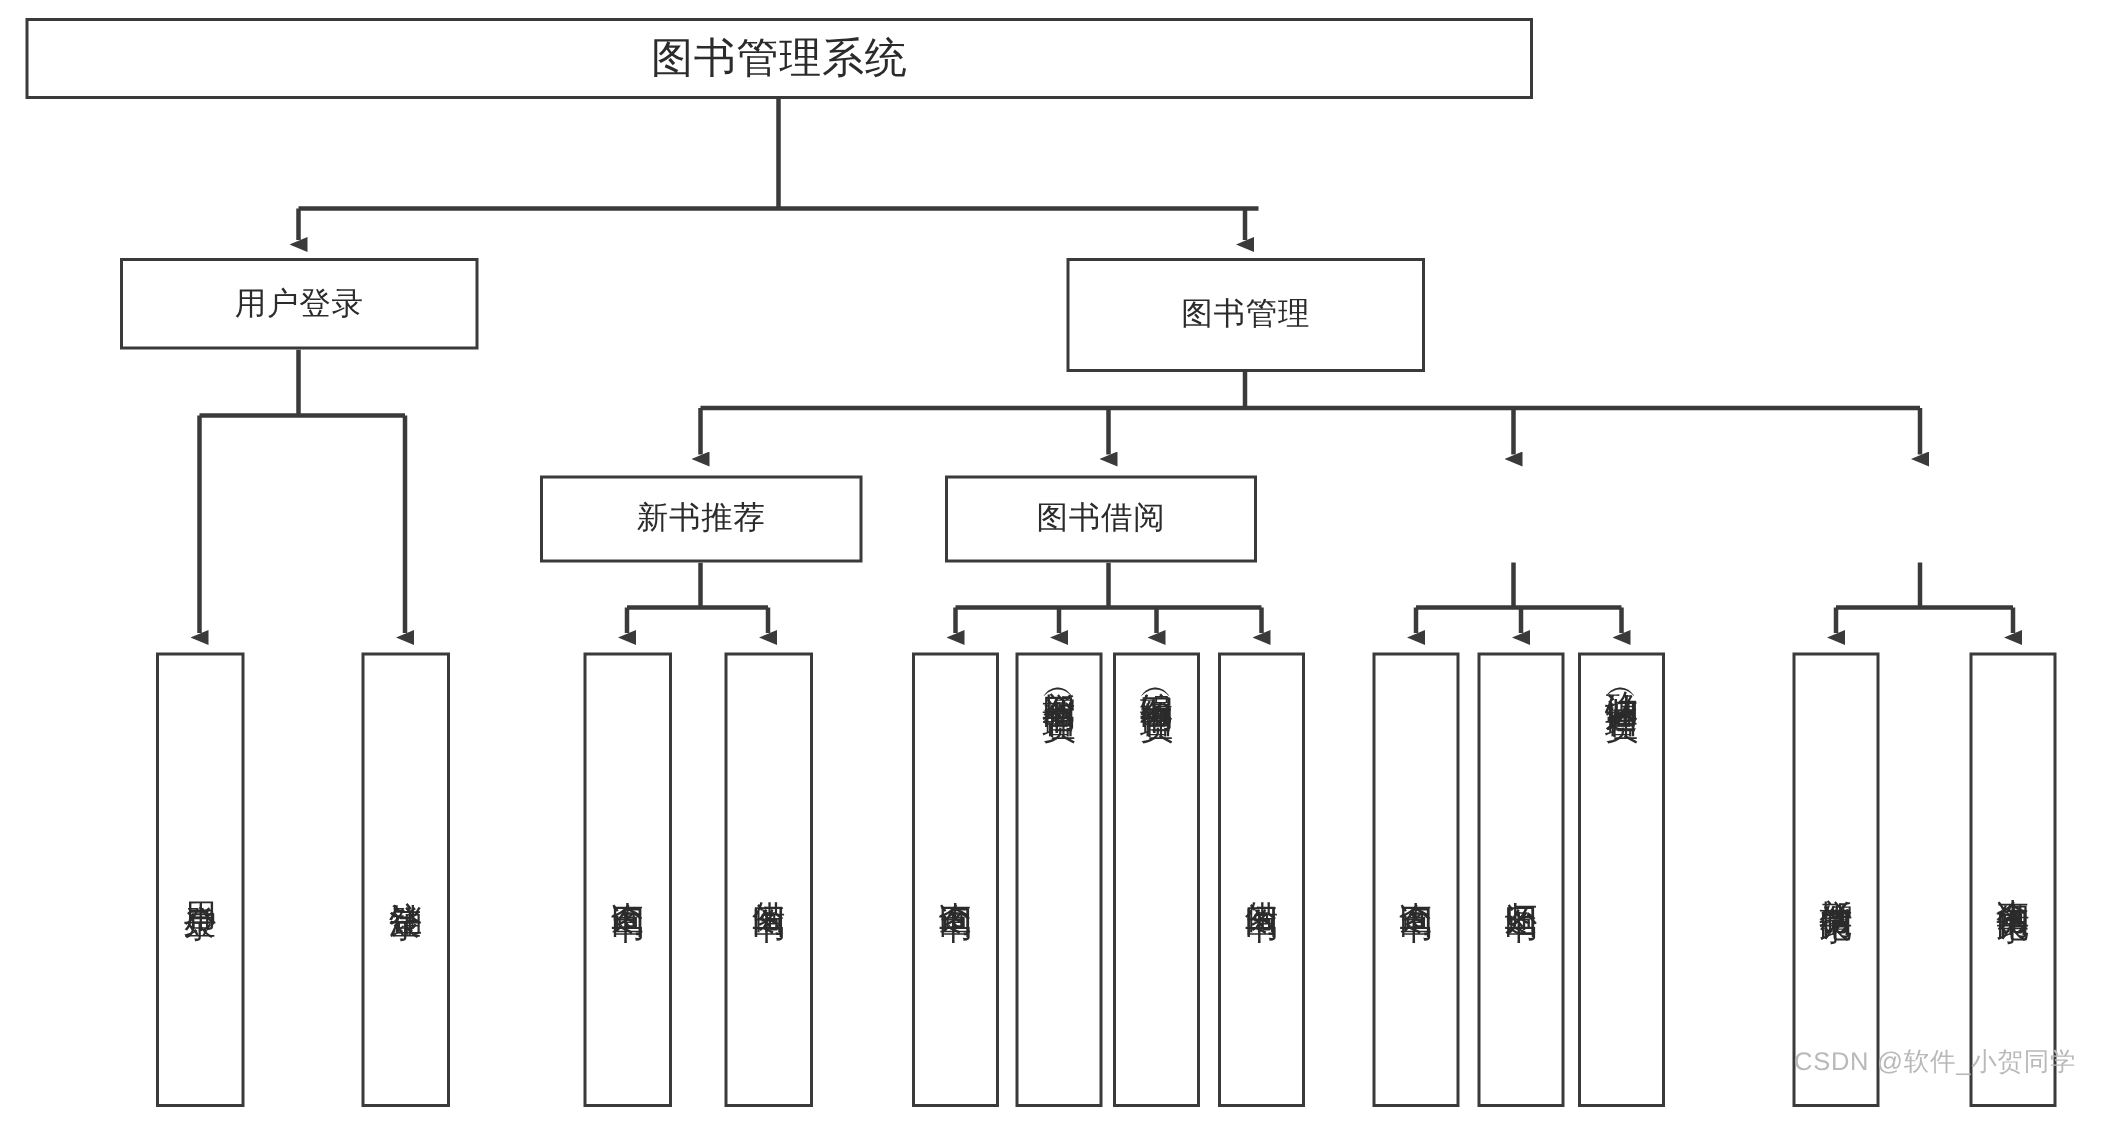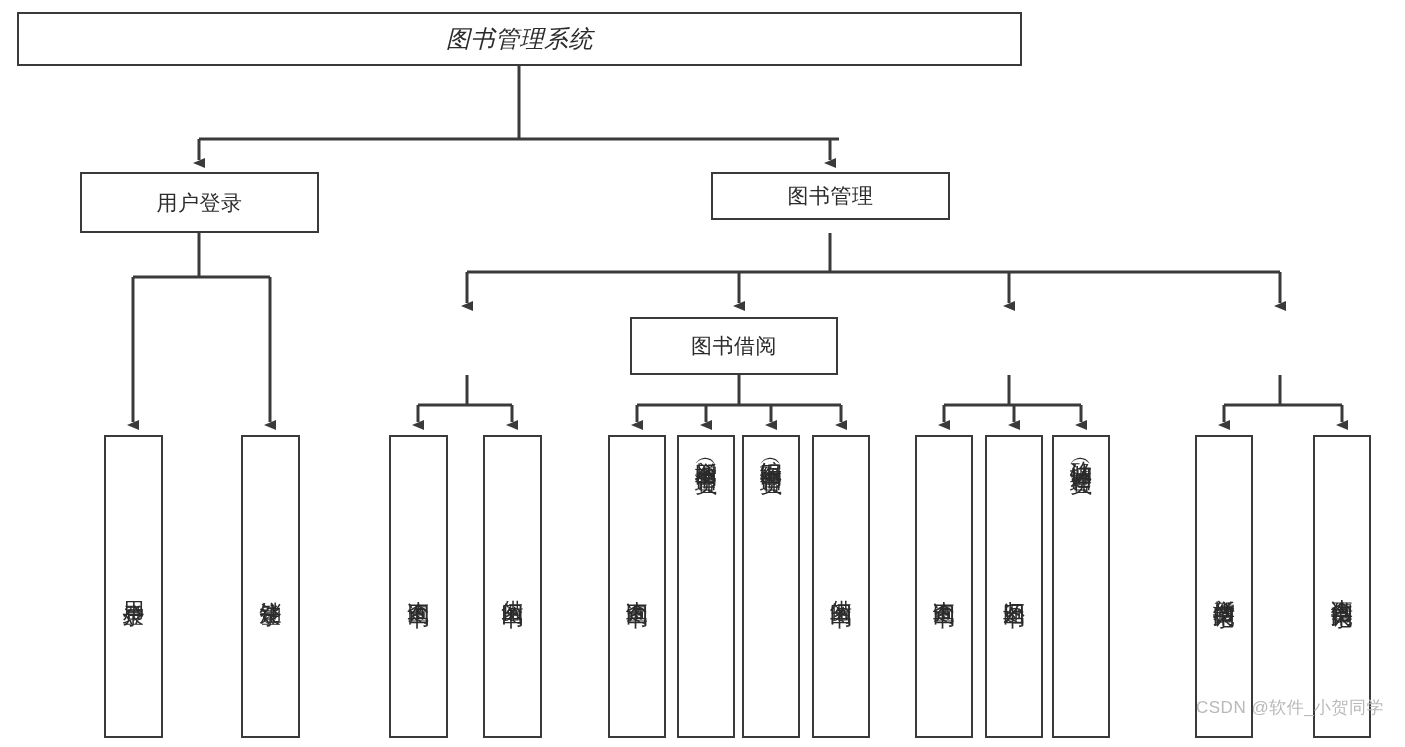--- a/index.html
+++ b/index.html
@@ -39,22 +39,21 @@
     text-align: center;
     line-height: 1.12;
     color: #2b2b2b;
   }
   .node.horiz .node-label {
     writing-mode: horizontal-tb;
     font-size: 21px;
     letter-spacing: 0.5px;
   }
   .node.root .node-label {
-    font-size: 24px;
-    font-style: italic;
+    font-size: 28px;
   }
   .node.vert {
     align-items: flex-start;
     justify-content: center;
     padding-top: 6px;
   }
   .node.vert .node-label {
     writing-mode: vertical-rl;
     text-orientation: upright;
     font-size: 22px;
@@ -132,24 +131,27 @@
   </svg>
 
   <div class="node root horiz" style="left:17px; top:12px; width:1005px; height:54px;">
     <span class="node-label">图书管理系统</span>
   </div>
 
   <div class="node horiz" style="left:80px; top:172px; width:239px; height:61px;">
     <span class="node-label">用户登录</span>
   </div>
 
-  <div class="node horiz" style="left:711px; top:172px; width:239px; height:48px;">
+  <div class="node horiz" style="left:711px; top:172px; width:239px; height:76px;">
     <span class="node-label">图书管理</span>
   </div>
 
+  <div class="node horiz" style="left:360px; top:317px; width:215px; height:58px;">
+    <span class="node-label">新书推荐</span>
+  </div>
 
   <div class="node horiz" style="left:630px; top:317px; width:208px; height:58px;">
     <span class="node-label">图书借阅</span>
   </div>
 
 
 
   <div class="node vert centered" style="left:104px; top:435px; width:59px; height:303px;">
     <span class="node-label">用户登录</span>
   </div>

